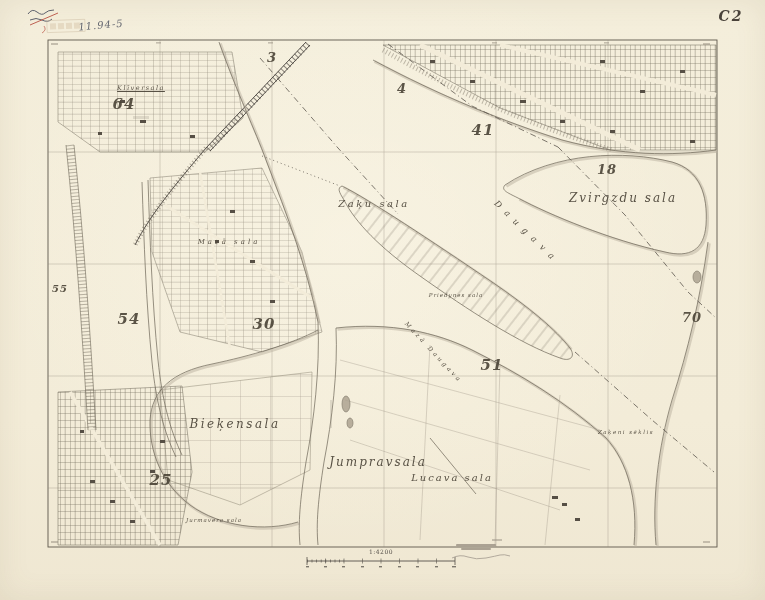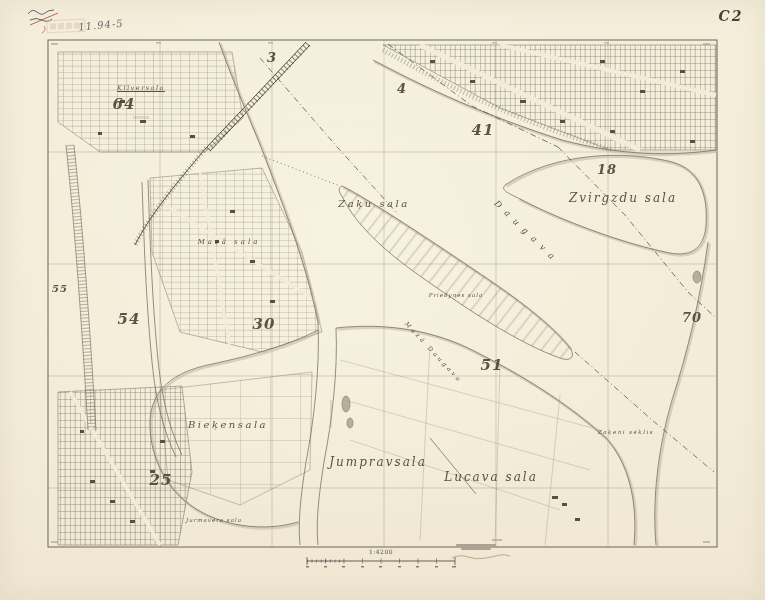--- a/index.html
+++ b/index.html
@@ -207,23 +207,23 @@
 </svg>
 
 <div id="labels">
     <div class="mlabel" style="left: 141px; top: 88px; font-size: 6.5px; letter-spacing: 1.5px; transform: translate(-50%, -50%) rotate(0deg); text-decoration: underline;">Klīversala</div>
     <div class="mlabel" style="left: 229px; top: 242px; font-size: 7px; letter-spacing: 3px; transform: translate(-50%, -50%) rotate(0deg);">Mazā sala</div>
     <div class="mlabel" style="left: 374px; top: 203px; font-size: 10px; letter-spacing: 2.5px; transform: translate(-50%, -50%) rotate(0deg);">Zaķu sala</div>
     <div class="mlabel" style="left: 527px; top: 232px; font-size: 8.5px; letter-spacing: 7px; transform: translate(-50%, -50%) rotate(44deg);">Daugava</div>
     <div class="mlabel" style="left: 623px; top: 198px; font-size: 12px; letter-spacing: 2px; transform: translate(-50%, -50%) rotate(0deg);">Zvirgzdu sala</div>
     <div class="mlabel" style="left: 456px; top: 295px; font-size: 5.5px; letter-spacing: 1px; transform: translate(-50%, -50%) rotate(0deg);">Priedynes sala</div>
     <div class="mlabel" style="left: 434px; top: 352px; font-size: 6px; letter-spacing: 3px; transform: translate(-50%, -50%) rotate(47deg);">Mazā Daugava</div>
-    <div class="mlabel" style="left: 220px; top: 424px; font-size: 10px; letter-spacing: 2.5px; transform: translate(-50%, -50%) rotate(0deg); padding-left: 16px;">Bieķensala</div>
+    <div class="mlabel" style="left: 227px; top: 424px; font-size: 12px; letter-spacing: 2.5px; transform: translate(-50%, -50%) rotate(0deg); padding-left: 16px;">Bieķensala</div>
     <div class="mlabel" style="left: 378px; top: 462px; font-size: 12px; letter-spacing: 2px; transform: translate(-50%, -50%) rotate(0deg);">Jumpravsala</div>
-    <div class="mlabel" style="left: 491px; top: 477px; font-size: 12px; letter-spacing: 2px; transform: translate(-50%, -50%) rotate(0deg);">Lucava sala</div>
+    <div class="mlabel" style="left: 452px; top: 477px; font-size: 10px; letter-spacing: 2px; transform: translate(-50%, -50%) rotate(0deg);">Lucava sala</div>
     <div class="mlabel" style="left: 626px; top: 432px; font-size: 5.5px; letter-spacing: 1.5px; transform: translate(-50%, -50%) rotate(0deg);">Zaķeni sēklis</div>
     <div class="mlabel" style="left: 214px; top: 520px; font-size: 5.5px; letter-spacing: 1px; transform: translate(-50%, -50%) rotate(0deg);">Jurmavera sala</div>
     <div class="gnum" style="left: 272px; top: 57px; font-size: 13px;">3</div>
     <div class="gnum" style="left: 402px; top: 88px; font-size: 13px;">4</div>
     <div class="gnum" style="left: 483px; top: 130px; font-size: 15px;">41</div>
     <div class="gnum" style="left: 607px; top: 169px; font-size: 13px;">18</div>
     <div class="gnum" style="left: 692px; top: 317px; font-size: 13px;">70</div>
     <div class="gnum" style="left: 124px; top: 104px; font-size: 15px;">64</div>
     <div class="gnum" style="left: 264px; top: 324px; font-size: 15px;">30</div>
     <div class="gnum" style="left: 492px; top: 365px; font-size: 15px;">51</div>

